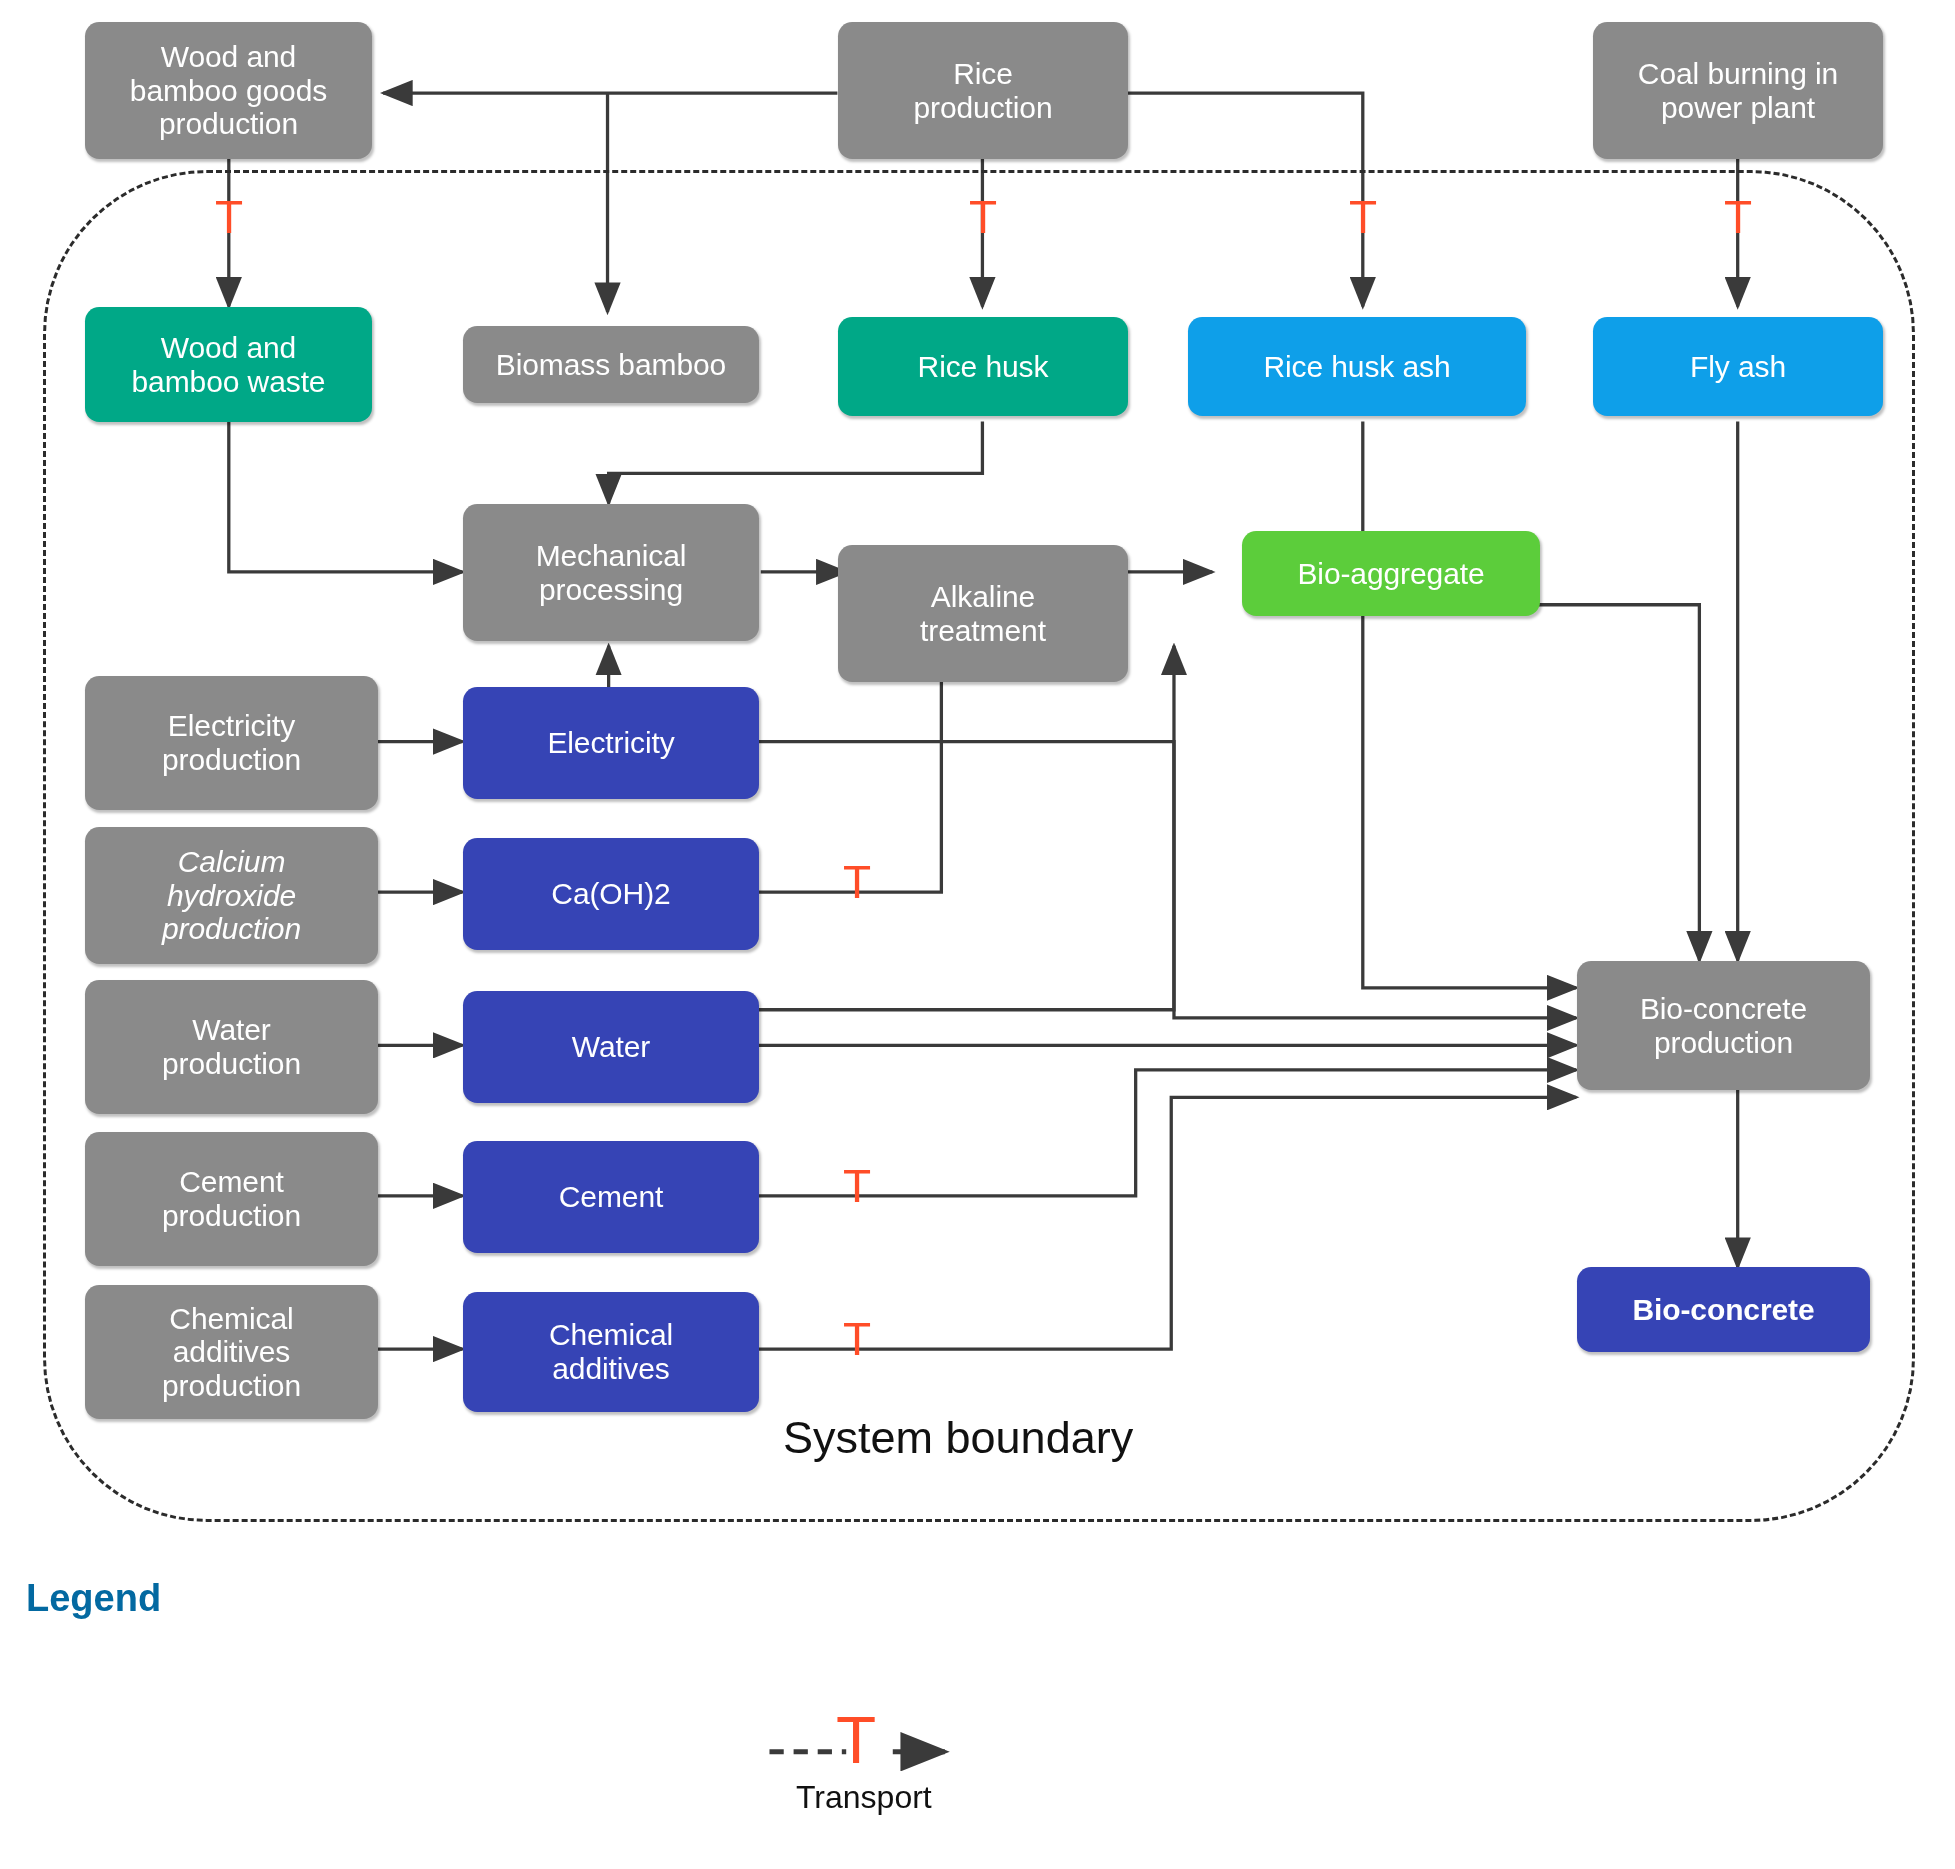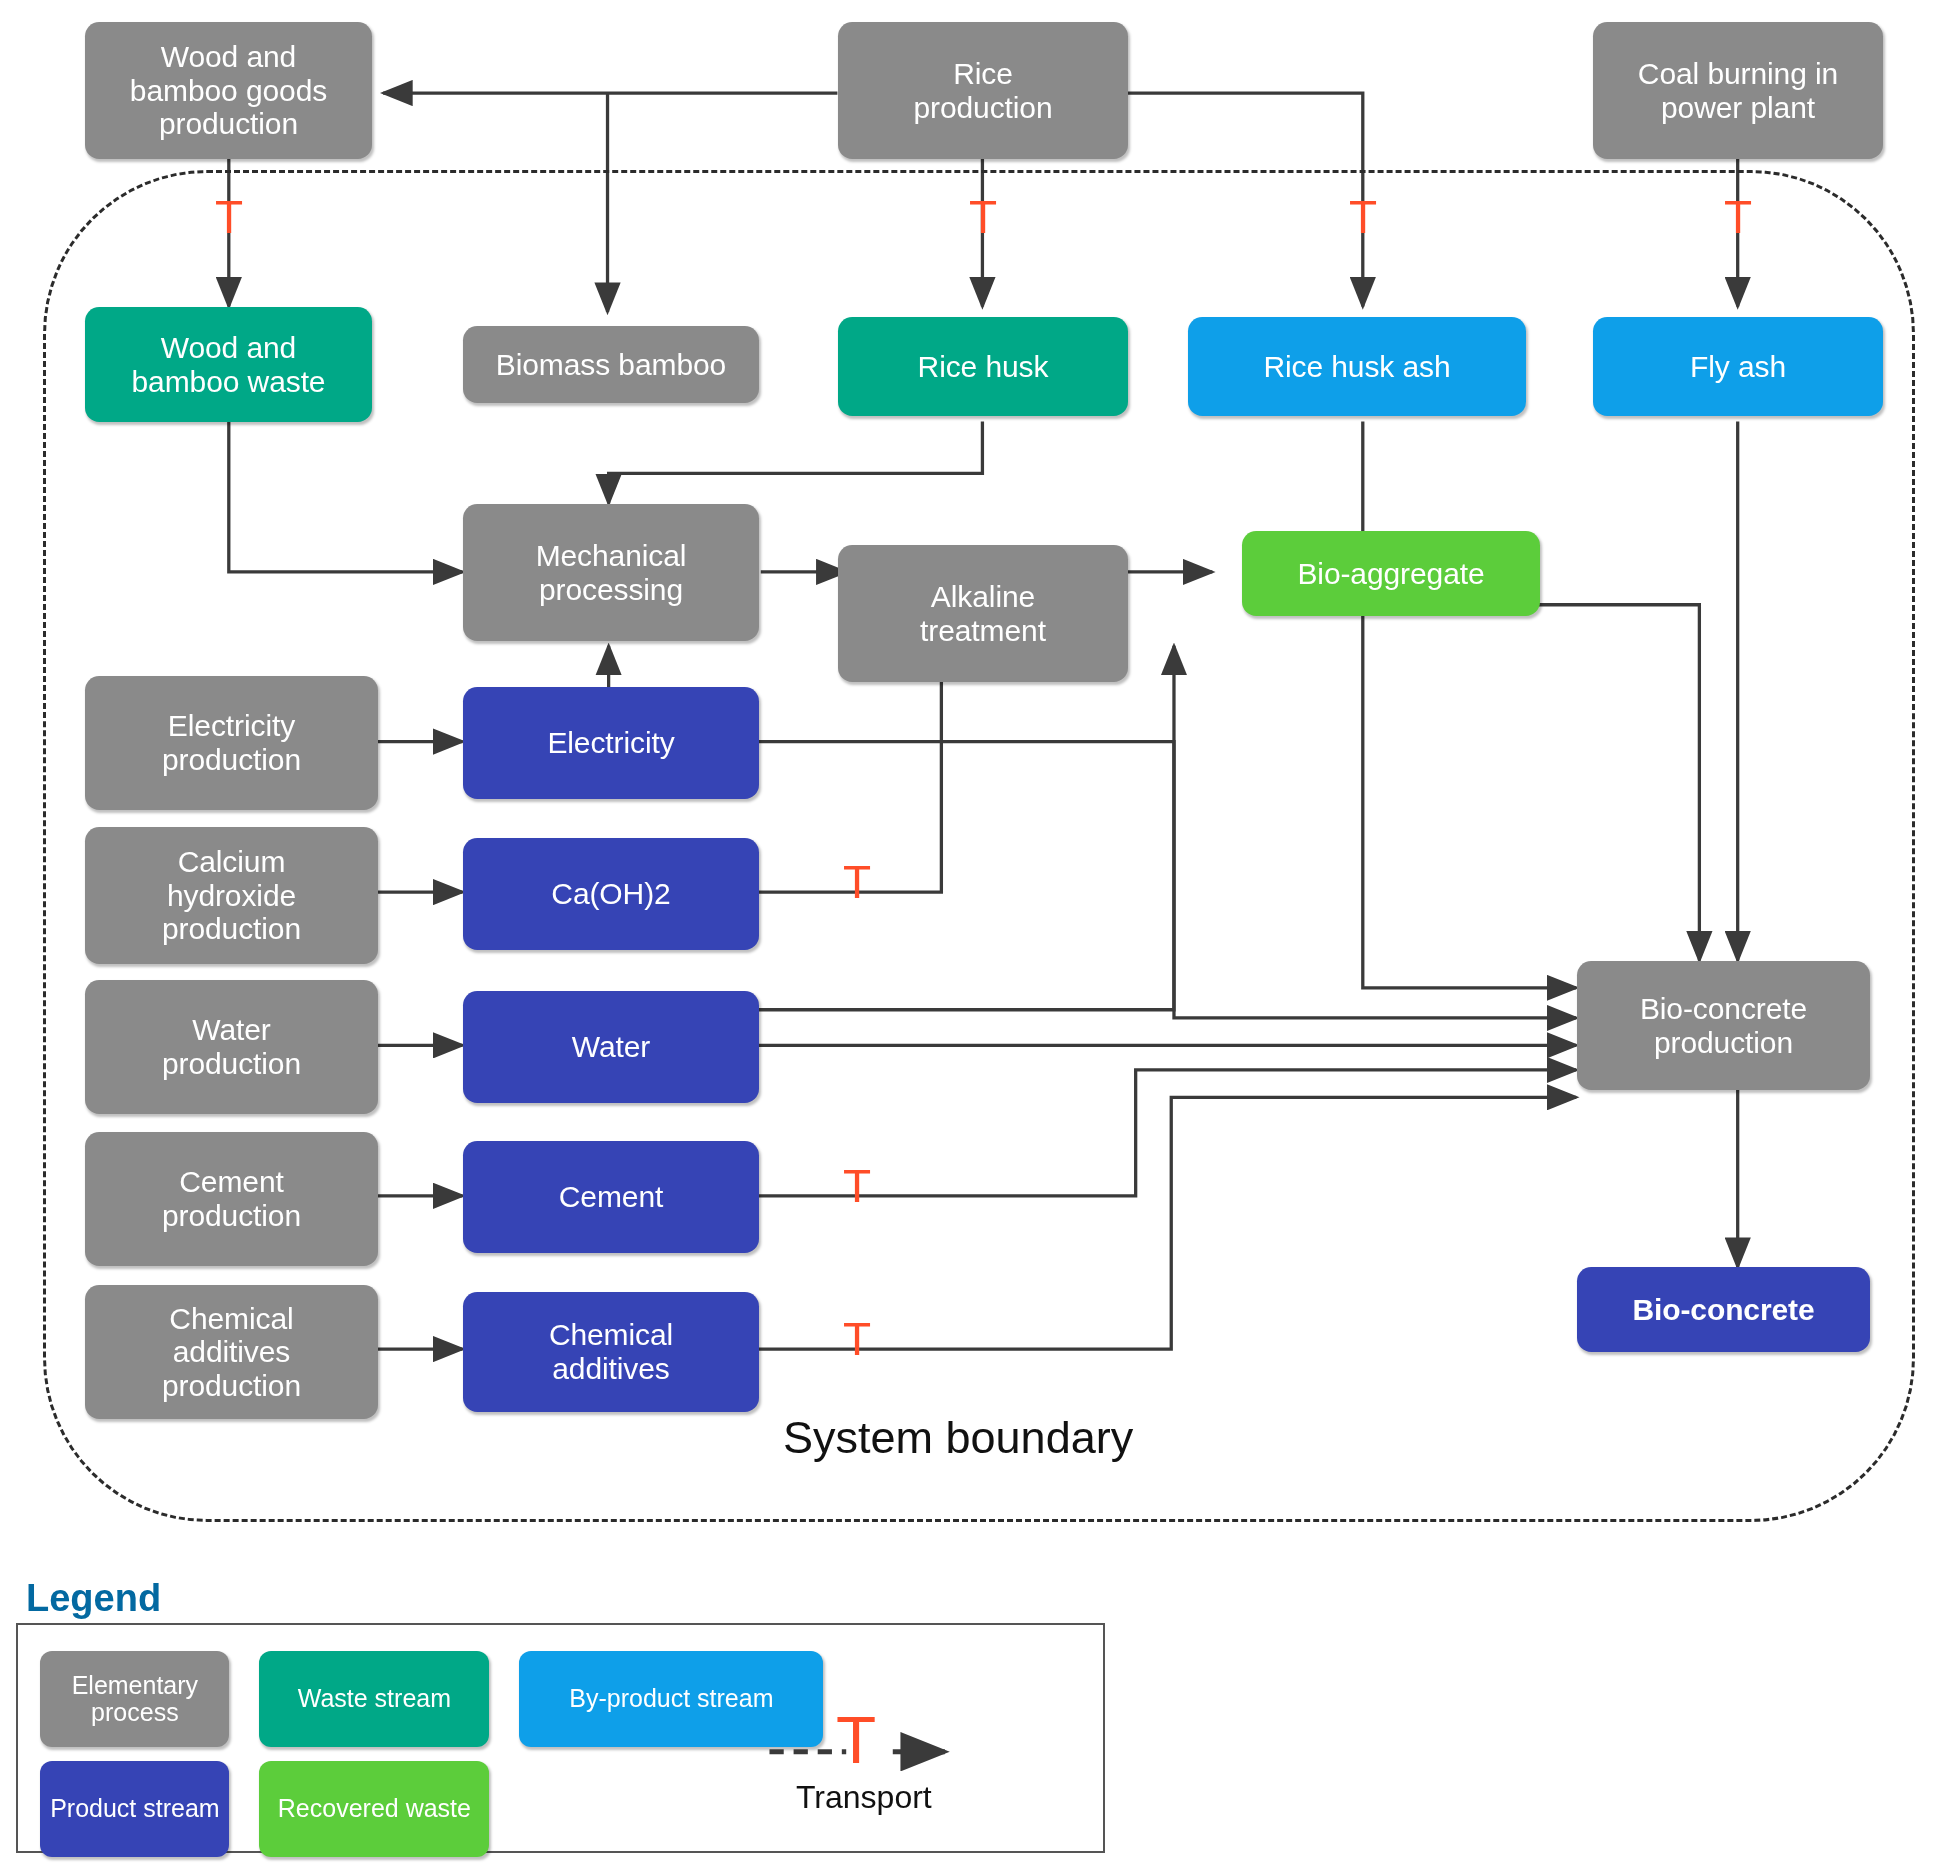--- a/index.html
+++ b/index.html
@@ -168,21 +168,21 @@
   <div class="node proc" style="left:463px;  top:504px; width:296px;  height:137px;">Mechanical
 processing</div>
   <div class="node proc" style="left:838px; top:504px; width:290px;  height:137px;margin-top:41px;">Alkaline
 treatment</div>
   <div class="node recov" style="left:1212px; top:531px; width:298px;  height:85px;margin-left:30px;">Bio-aggregate</div>
 
   <div class="node proc" style="left:85px; top:676px; width:293px; height:134px;">Electricity
 production</div>
   <div class="node product" style="left:463px; top:687px; width:296px; height:112px;">Electricity</div>
 
-  <div class="node proc" style="left:85px; top:827px; width:293px; height:137px;">Calcium
+  <div class="node proc" style="left:85px; top:827px; width:293px; height:137px;font-style:italic;">Calcium
 hydroxide
 production</div>
   <div class="node product" style="left:463px; top:838px; width:296px; height:112px;">Ca(OH)2</div>
 
   <div class="node proc" style="left:85px; top:980px; width:293px; height:134px;">Water
 production</div>
   <div class="node product" style="left:463px; top:991px; width:296px; height:112px;">Water</div>
 
   <div class="node proc" style="left:85px; top:1132px; width:293px; height:134px;">Cement
 production</div>
@@ -192,28 +192,20 @@
 additives
 production</div>
   <div class="node product" style="left:463px; top:1292px; width:296px; height:120px;">Chemical
 additives</div>
 
   <div class="node proc" style="left:1577px; top:961px; width:293px; height:129px;">Bio-concrete
 production</div>
   <div class="node product bold" style="left:1577px; top:1267px; width:293px; height:85px;">Bio-concrete</div>
 
   <div id="legend-title">Legend</div>
-  <div id="legend-box">
-    <div class="lg" style="left:22px;  top:26px;  width:189px; height:96px; background:#8a8a8a;">Elementary
-process</div>
-    <div class="lg" style="left:241px; top:26px;  width:230px; height:96px; background:#00a887;">Waste stream</div>
-    <div class="lg" style="left:501px; top:26px;  width:304px; height:96px; background:#0e9fe9;">By-product stream</div>
-    <div class="lg" style="left:22px;  top:136px; width:189px; height:96px; background:#3644b5;">Product stream</div>
-    <div class="lg" style="left:241px; top:136px; width:230px; height:96px; background:#5ccd3b;">Recovered waste</div>
-  </div>
 
   <svg id="transport-legend" viewBox="0 0 500 250">
     <defs>
       <marker id="ah2" markerWidth="10" markerHeight="8" refX="9" refY="4" orient="auto" markerUnits="strokeWidth">
         <path d="M0,0 L10,4 L0,8 z" fill="#3a3a3a"></path>
       </marker>
     </defs>
     <path d="M10,140 L150,140" stroke="#3a3a3a" stroke-width="9" stroke-dasharray="26 18" fill="none"></path>
     <path d="M235,140 L330,140" stroke="#3a3a3a" stroke-width="9" fill="none" marker-end="url(#ah2)"></path>
     <text x="168" y="160" fill="#ff4d28" font-size="120" font-family="Liberation Sans, sans-serif" text-anchor="middle">T</text>

